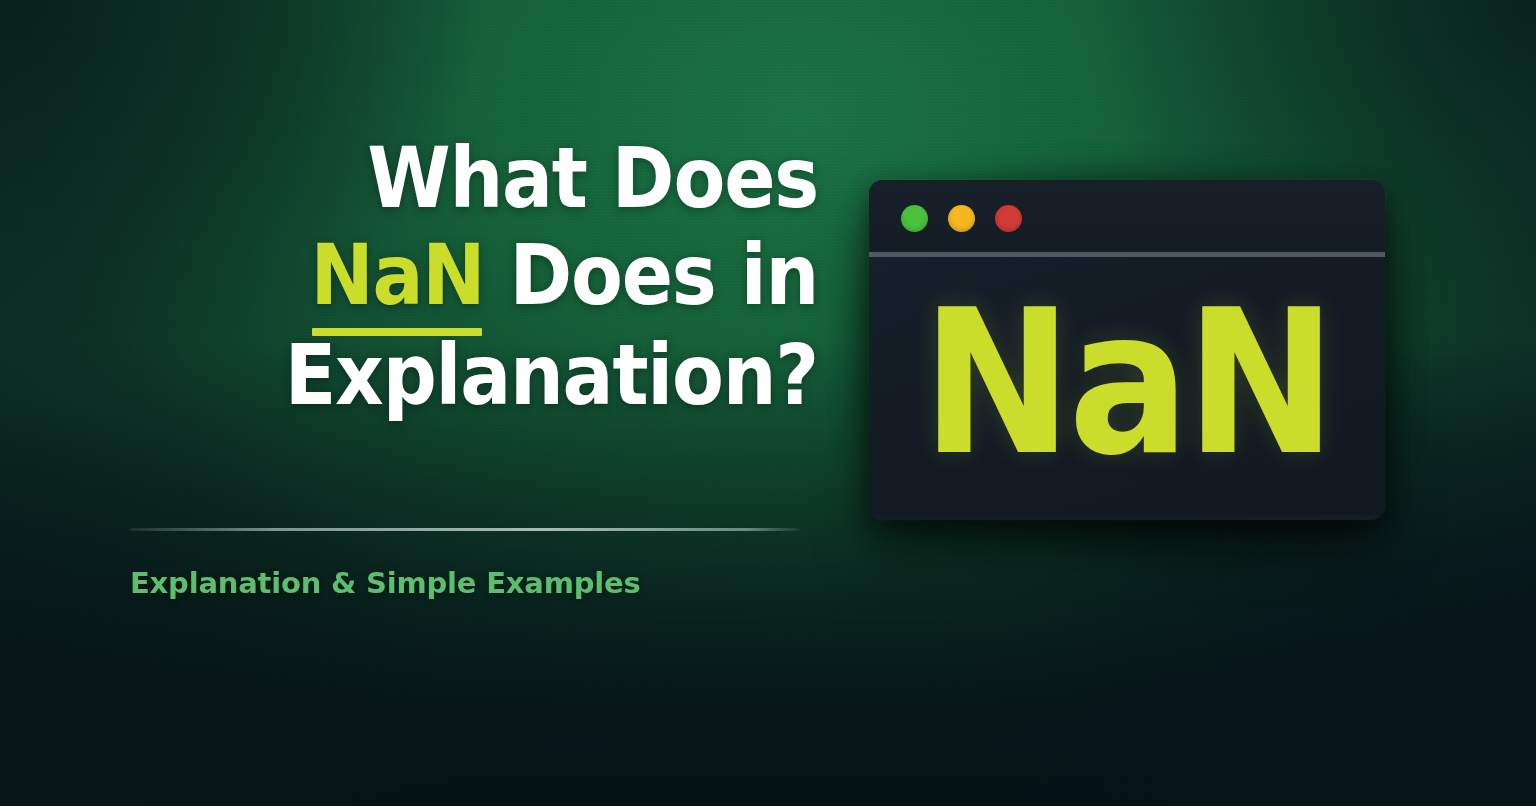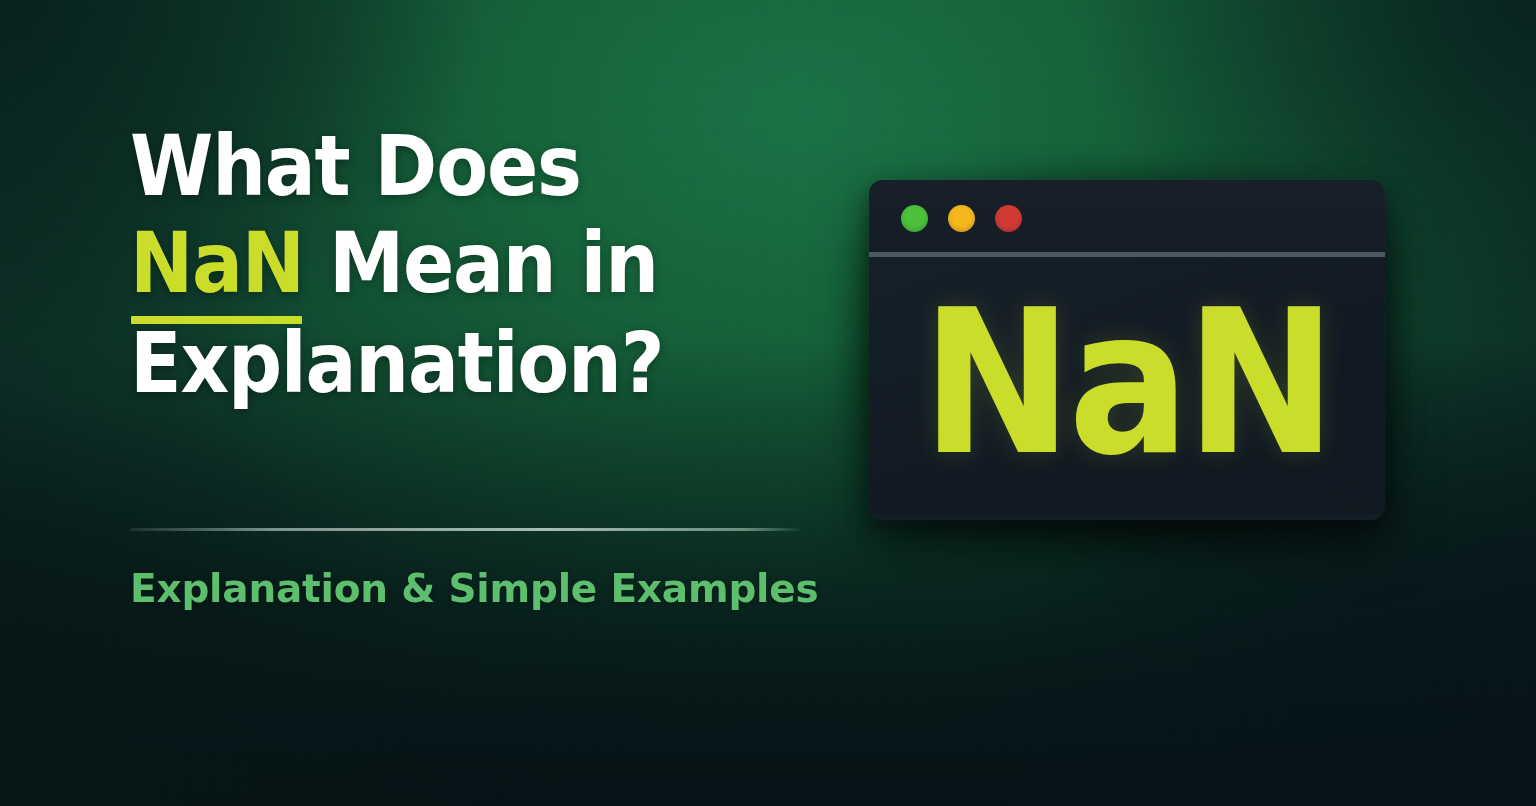--- a/index.html
+++ b/index.html
@@ -83,28 +83,29 @@
 
   
   .text-col {
     position: absolute;
     left: 130px;
     top: 118px;
     width: 700px;
   }
 
   .headline {
-    margin: 0;
+    margin: 12px;
     font-weight: 800;
     font-size: 84px;
     line-height: 1.16;
     letter-spacing: -1.2px;
     color: #ffffff;
     font-stretch: condensed;
     text-shadow: 0 2px 10px rgba(0,0,0,0.35);
+    text-align: right;
   }
   .hl-line { display: block; white-space: nowrap; }
 
   .hl-accent {
     color: #cadd2b;
     position: relative;
     display: inline-block;
     padding-bottom: 2px;
   }
   .hl-accent::after {
@@ -131,21 +132,21 @@
       rgba(205,225,216,0.80) 62%,
       rgba(180,215,195,0.55) 92%,
       rgba(150,195,175,0.05) 100%);
   }
 
   .subtitle {
     position: absolute;
     left: 130px;
     top: 566px;
     margin: 0;
-    font-size: 39px;
+    font-size: 29px;
     font-weight: 700;
     letter-spacing: -0.2px;
     color: #5dbe6e;
     white-space: nowrap;
     text-shadow: 0 1px 6px rgba(0,0,0,0.30);
   }
 
   
   .window {
     position: absolute;
@@ -237,21 +238,21 @@
   <div class="bg-shade-bl"></div>
   <div class="bg-shade-br"></div>
   <div class="bg-grain"></div>
 
   <div class="text-col">
     <h1 class="headline">
       <span class="hl-line">
         <span>What Does</span>
       </span>
       <span class="hl-line">
-        <span class="hl-accent">NaN</span><span> Mean in</span>
+        <span class="hl-accent">NaN</span><span> Does in</span>
       </span>
       <span class="hl-line">
         <span>Explanation?</span>
       </span>
     </h1>
   </div>
 
   <div class="divider"></div>
 
   <p class="subtitle">Explanation &amp; Simple Examples</p>

